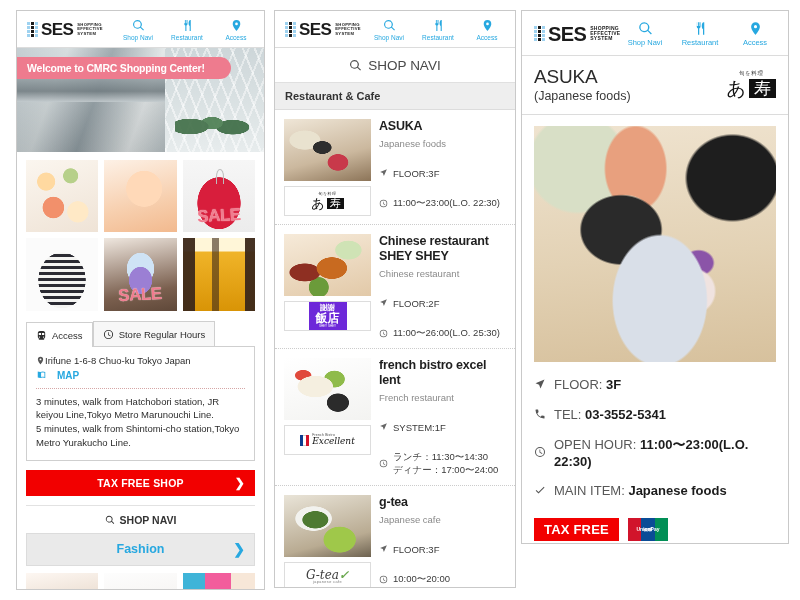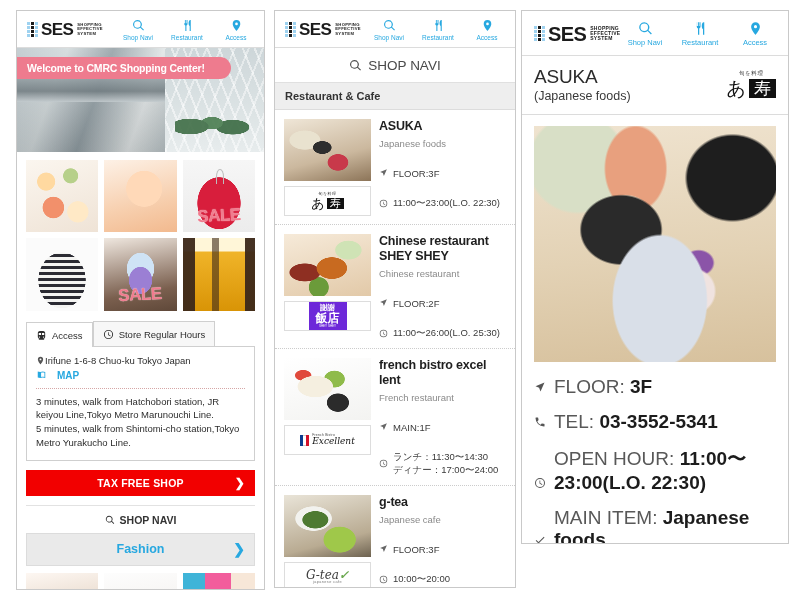--- a/index.html
+++ b/index.html
@@ -344,21 +344,21 @@
       radial-gradient(ellipse at 58% 70%, #8fae4e 0 5%, transparent 6%),
       radial-gradient(ellipse at 68% 58%, #8b54a8 0 6%, transparent 7%),
       radial-gradient(ellipse at 36% 44%, #2a2a2a 0 18%, transparent 19%),
       radial-gradient(ellipse at 38% 40%, #e7e4cd 0 12%, transparent 13%),
       radial-gradient(ellipse at 42% 18%, #e8a07e 0 15%, transparent 16%),
       radial-gradient(ellipse at 18% 16%, #d8dfc6 0 17%, transparent 18%),
       radial-gradient(ellipse at 82% 22%, #1e1e1e 0 16%, transparent 17%),
       linear-gradient(175deg,#efe3cf 0%, #e3d2b5 55%, #d7c19d 100%);
   }
   .detail-info { padding: 14px 12px 4px; }
-  .d-row { display:flex; align-items:flex-end; gap:8px; margin-bottom: 13px; font-size: 19px; }
+  .d-row { display:flex; align-items:center; gap:8px; margin-bottom: 13px; font-size: 13px; }
   .d-row svg { flex:0 0 auto; fill:#555; margin-top:2px; }
   .d-label { color:#585858; }
   .d-value { color:#1c1c1c; font-weight:bold; }
   .badges { display:flex; align-items:center; gap:9px; padding: 2px 12px 14px; }
   .badge-tax {
     background:#f20000; color:#fff; font-size:13px; font-weight:bold;
     padding: 4px 10px; letter-spacing:.2px; cursor:pointer;
   }
   .badge-up {
     width:40px; height:23px; display:flex; overflow:hidden; position:relative; cursor:pointer;
@@ -696,21 +696,21 @@
         </div>
         <div class="rest-right">
           <div class="rest-name">french bistro  excel lent</div>
           <div class="rest-genre">French restaurant</div>
           <div class="meta">
             <span>
               <svg width="9" height="9" viewBox="0 0 24 24">
                   <path d="M21 3L3 10.5l7.2 2.8L13 21z"></path>
                 </svg>
             </span>
-            <span>MAIN:1F</span>
+            <span>SYSTEM:1F</span>
           </div>
           <div class="meta">
             <span>
               <svg width="9" height="9" viewBox="0 0 24 24">
                   <path d="M12 2a10 10 0 1010 10A10 10 0 0012 2zm0 18a8 8 0 118-8 8 8 0 01-8 8zm.5-13h-1.5v6l5 3 .8-1.3-4.3-2.5z"></path>
                 </svg>
             </span>
             <span>ランチ：11:30〜14:30　ディナー：17:00〜24:00</span>
           </div>
         </div>

